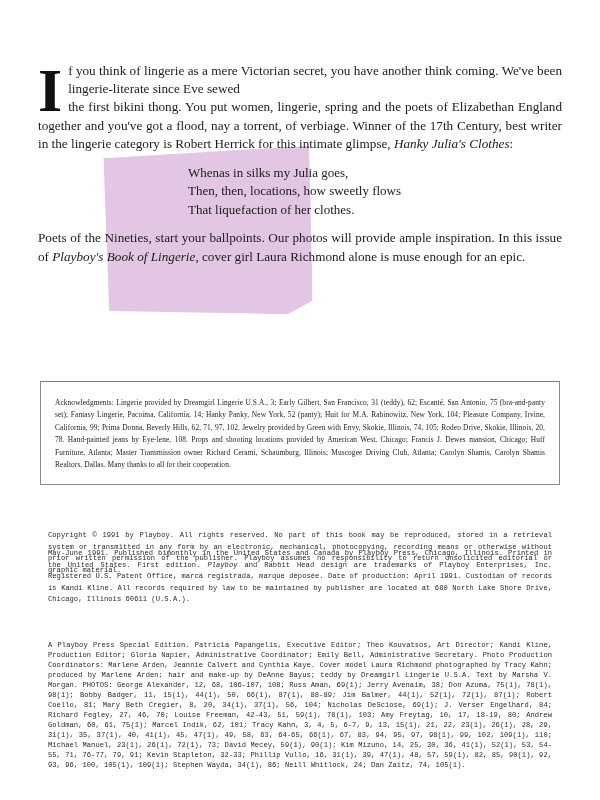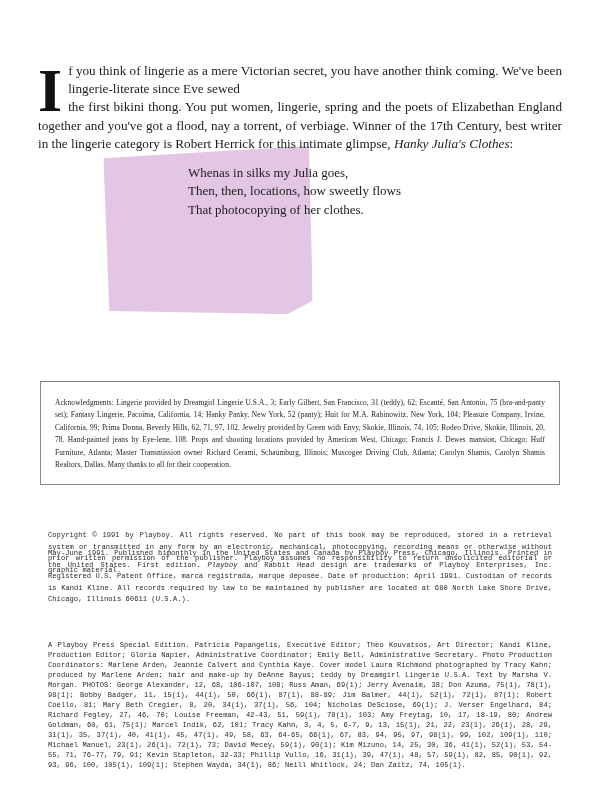--- a/index.html
+++ b/index.html
@@ -155,24 +155,27 @@
     <div class="lede">
       <span class="dropcap">I</span>
       <span class="lede-indent">f you think of lingerie as a mere Victorian secret, you have another think coming. We've been lingerie-literate since Eve sewed</span>
       <span>the first bikini thong. You put women, lingerie, spring and the poets of Elizabethan England together and you've got a flood, nay a torrent, of verbiage. Winner of the 17th Century, best writer in the lingerie category is Robert Herrick for this intimate glimpse, </span><span class="em-i">Hanky Julia's Clothes</span><span>:</span>
     </div>
 
     <div class="poem">
       <div class="stanza">
         <span class="line">Whenas in silks my Julia goes,</span>
         <span class="line">Then, then, locations, how sweetly flows</span>
-        <span class="line">That photocopying of her clothes.</span>
+        <span class="line">That liquefaction of her clothes.</span>
       </div>
     </div>
 
+    <div class="closing">
+      <span>Poets of the Nineties, start your ballpoints. Our photos will provide ample inspiration. In this issue of </span><span class="em-i">Playboy's Book of Lingerie</span><span>, cover girl Laura Richmond alone is muse enough for an epic.</span>
+    </div>
 
   </div>
 
   <div class="rule rule-top"></div>
 
   <div class="ack">
     <p>Acknowledgments: Lingerie provided by Dreamgirl Lingerie U.S.A., 3; Early Gilbert, San Francisco, 31 (teddy), 62; Escanté, San Antonio, 75 (bra-and-panty set); Fantasy Lingerie, Pacoima, California, 14; Hanky Panky, New York, 52 (panty); Huit for M.A. Rabinowitz, New York, 104; Pleasure Company, Irvine, California, 99; Prima Donna, Beverly Hills, 62, 71, 97, 102. Jewelry provided by Green with Envy, Skokie, Illinois, 74, 105; Rodeo Drive, Skokie, Illinois, 20, 78. Hand-painted jeans by Eye-lene, 108. Props and shooting locations provided by American West, Chicago; Francis J. Dewes mansion, Chicago; Huff Furniture, Atlanta; Master Transmission owner Richard Cerami, Schaumburg, Illinois; Muscogee Driving Club, Atlanta; Carolyn Shamis, Carolyn Shamis Realtors, Dallas. Many thanks to all for their cooperation.</p>
   </div>
 
   <div class="colophon block-copyright">

